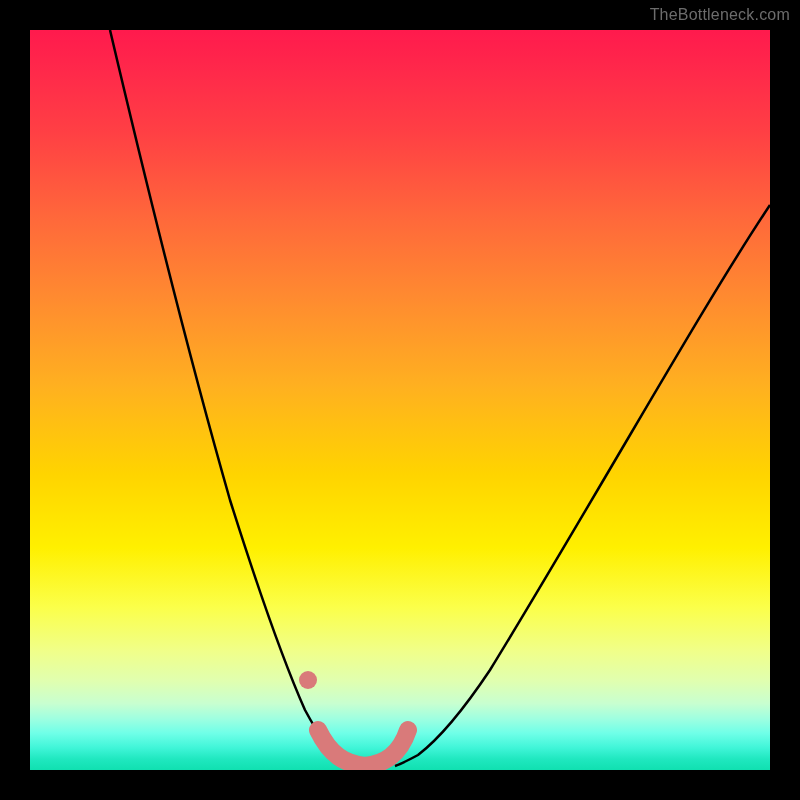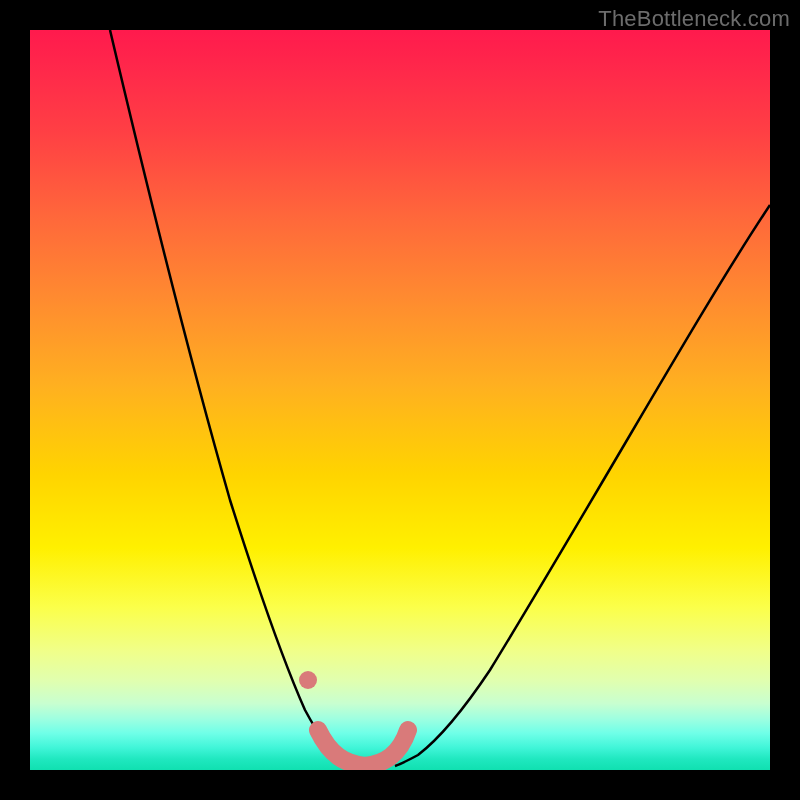--- a/index.html
+++ b/index.html
@@ -47,21 +47,21 @@
     left: 0;
     top: 0;
     width: 740px;
     height: 740px;
   }
   .watermark {
     position: absolute;
     top: 6px;
     right: 10px;
     color: #6c6c6c;
-    font-size: 22px;
+    font-size: 16px;
     font-weight: 500;
     letter-spacing: 0.2px;
   }
 </style>
 </head>
 <body>
 
 <div class="frame">
   <div class="plot-area">
     <svg class="curves" viewBox="0 0 740 740">

